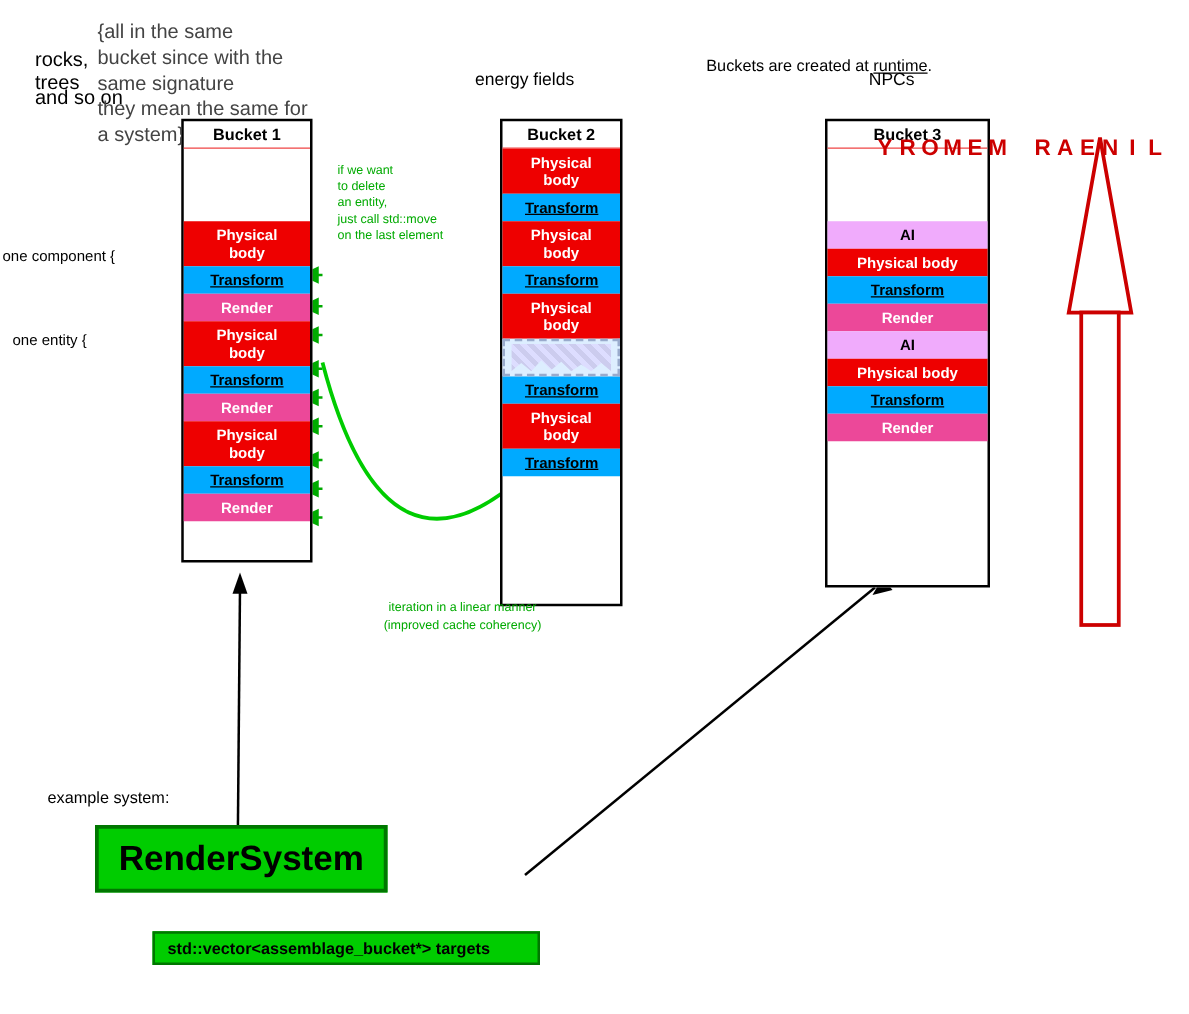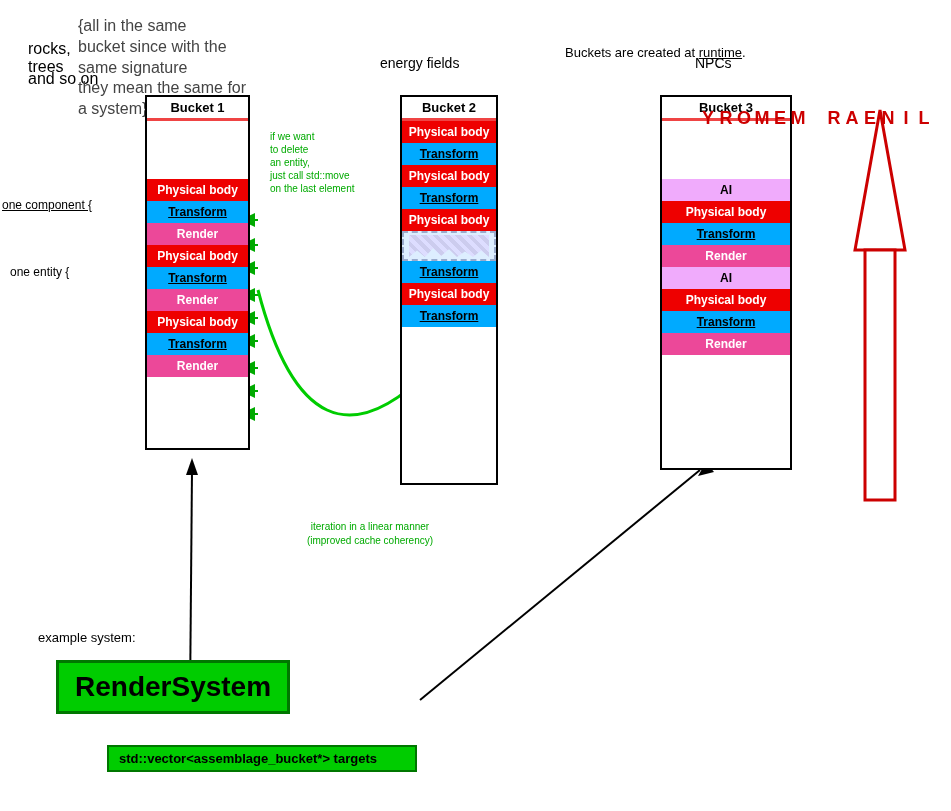--- a/index.html
+++ b/index.html
@@ -19,21 +19,21 @@
       border: 2px solid black;
       background: white;
     }
 
     
     .comp-block {
       width: 100%;
       text-align: center;
       font-weight: bold;
       font-size: 12px;
-      padding: 4px 2px;
+      padding: 4px 18px;
       color: white;
     }
     .physical-body { background: #e00; }
     .transform { background: #0af; color: #000000; text-decoration: underline; }
     .render { background: #ec4899; }
     .ai { background: #f0abfc; color: black; }
 
     
     .label-text {
       position: absolute;
@@ -61,29 +61,28 @@
       line-height: 1.3;
       text-align: left;
     }
 
     .green-curve-note {
       position: absolute;
       font-size: 10px;
       color: #0a0;
       line-height: 1.4;
       text-align: center;
-      margin-top: 40px;
     }
 
     .bucket-title {
       text-align: center;
       font-weight: bold;
       font-size: 13px;
       padding: 3px;
-      border-bottom: 3px solid #ef4444;
+      border-bottom: 1px solid #ef4444;
       color: black;
     }
 
     .section-title {
       position: absolute;
       font-size: 14px;
       font-weight: normal;
       text-decoration: none;
     }
 
@@ -179,21 +178,21 @@
   <div class="comp-block transform">Transform</div>
   <div class="comp-block render">Render</div>
   <div class="comp-block physical-body">Physical body</div>
   <div class="comp-block transform">Transform</div>
   <div class="comp-block render">Render</div>
   <div class="comp-block physical-body">Physical body</div>
   <div class="comp-block transform">Transform</div>
   <div class="comp-block render">Render</div>
 </div>
 
-<div class="brace-label" style="left:2px; top:198px; font-size:12px; white-space:nowrap;text-decoration:underline;">
+<div class="brace-label" style="left:2px; top:198px; font-size:12px; white-space:nowrap;">
   one component {
 </div>
 
 <div class="brace-label" style="left:10px; top:265px; font-size:12px; white-space:nowrap;">
   one entity {
 </div>
 
 <div class="section-title" style="left:380px; top:55px; text-decoration:none;">
   energy fields
 </div>
@@ -248,19 +247,19 @@
 
 <div style="position:absolute; right:18px; top:108px; color:#cc0000; font-weight:bold; font-size:18px; 
      writing-mode:vertical-rl; text-orientation:upright; letter-spacing:2px; line-height:1;">
   L<br>I<br>N<br>E<br>A<br>R<br><br>M<br>E<br>M<br>O<br>R<br>Y
 </div>
 
 <div class="label-text" style="left:38px; top:630px; font-size:13px;">
   example system:
 </div>
 
-<div class="system-box" style="left:56px; top:660px;">
+<div class="system-box" style="left:76px; top:660px;">
   RenderSystem
 </div>
 
-<div class="vector-box" style="left:107px; top:745px; width:310px;">
+<div class="vector-box" style="left:122px; top:745px; width:310px;">
   std::vector&lt;assemblage_bucket*&gt; targets
 </div>
 
 </body></html>

